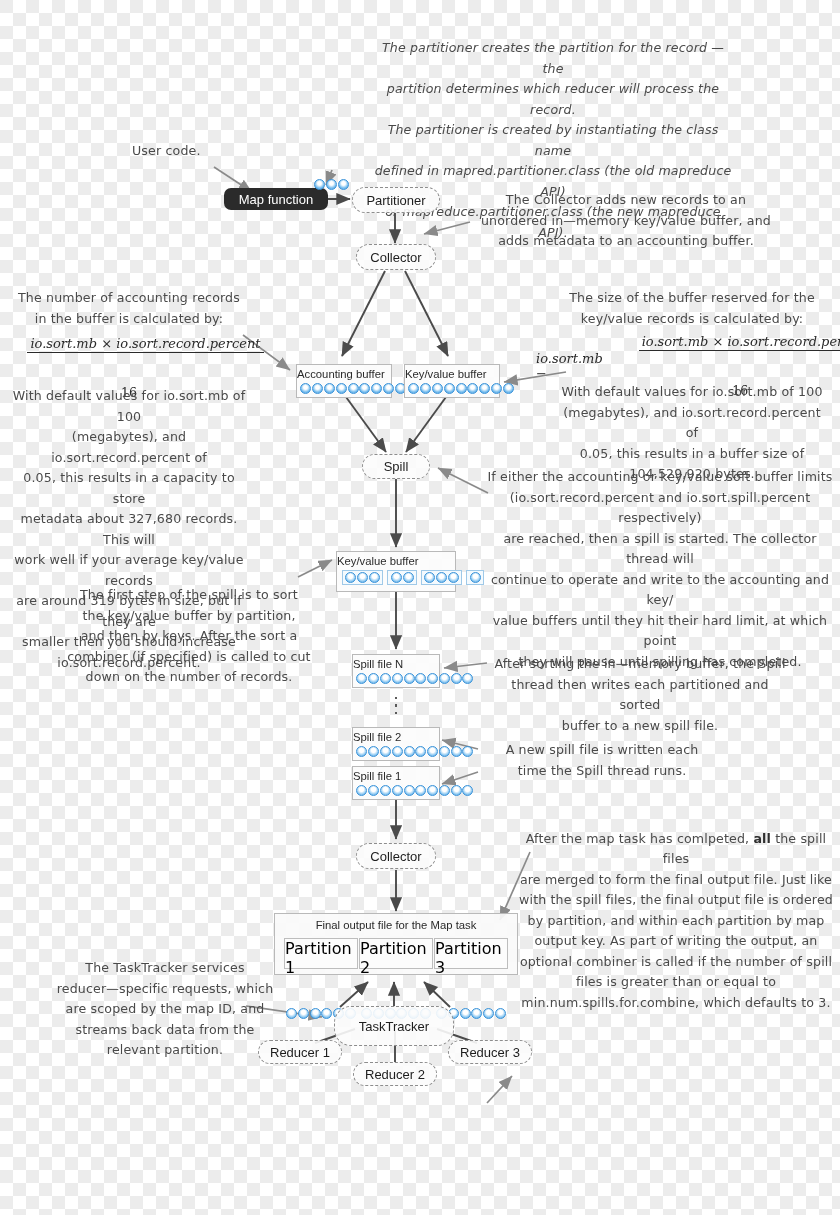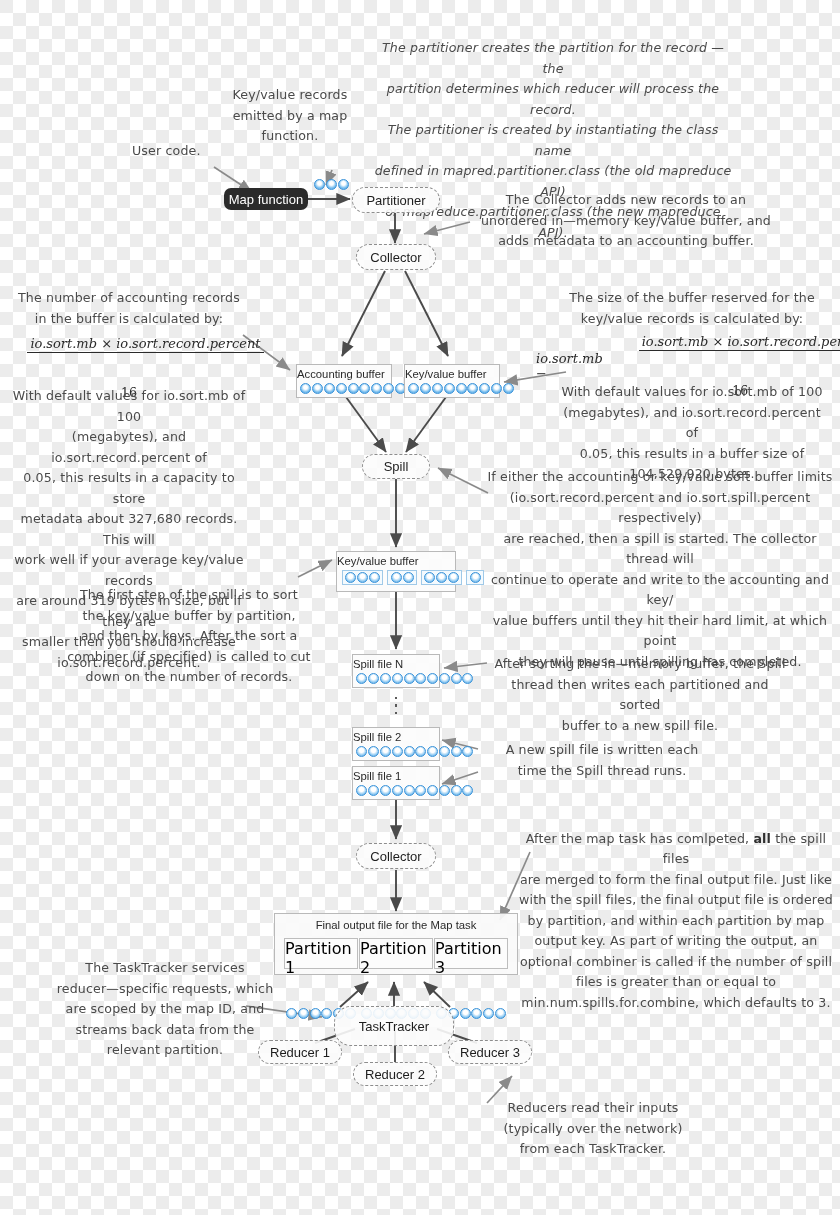--- a/index.html
+++ b/index.html
@@ -201,23 +201,20 @@
       <line x1="478" y1="749" x2="442" y2="740" marker-end="url(#ahg)"></line>
       <line x1="478" y1="772" x2="442" y2="784" marker-end="url(#ahg)"></line>
       <line x1="530" y1="852" x2="500" y2="920" marker-end="url(#ahg)"></line>
       <line x1="246" y1="1006" x2="322" y2="1017" marker-end="url(#ahg)"></line>
       <line x1="487" y1="1103" x2="512" y2="1076" marker-end="url(#ahg)"></line>
     </g>
   </svg>
 
   <div class="note" style="left:132px; top:141px; width:90px; text-align:left;">User code.</div>
 
-  <div class="note" style="left:225px; top:85px; width:130px;">Key/value records
-emitted by a map
-function.</div>
 
   <div class="note" style="left:373px; top:38px; width:360px;font-style:italic;">The partitioner creates the partition for the record — the
 partition determines which reducer will process the record.
 The partitioner is created by instantiating the class name
 defined in mapred.partitioner.class (the old mapreduce API)
 or mapreduce.partitioner.class (the new mapreduce API).</div>
 
   <div class="note" style="left:466px; top:190px; width:320px;">The Collector adds new records to an
 unordered in—memory key/value buffer, and
 adds metadata to an accounting buffer.</div>
@@ -287,25 +284,22 @@
 files is greater than or equal to
 min.num.spills.for.combine, which defaults to 3.</span>
   </div>
 
   <div class="note" style="left:40px; top:958px; width:250px;">The TaskTracker services
 reducer—specific requests, which
 are scoped by the map ID, and
 streams back data from the
 relevant partition.</div>
 
-  <div class="note" style="left:478px; top:1098px; width:230px;">Reducers read their inputs
-(typically over the network)
-from each TaskTracker.</div>
-
-  <div class="node dark" style="left:224px; top:188px; width:84px; height:22px;">
+
+  <div class="node dark" style="left:224px; top:188px; width:104px; height:22px;">
     <span>Map function</span>
   </div>
 
   <div class="dotrow" style="position:absolute; left:311px; top:179px;">
     <span class="dot"></span>
     <span class="dot"></span>
     <span class="dot"></span>
   </div>
 
   <div class="node pill" style="left:352px; top:187px; width:88px; height:26px;">

